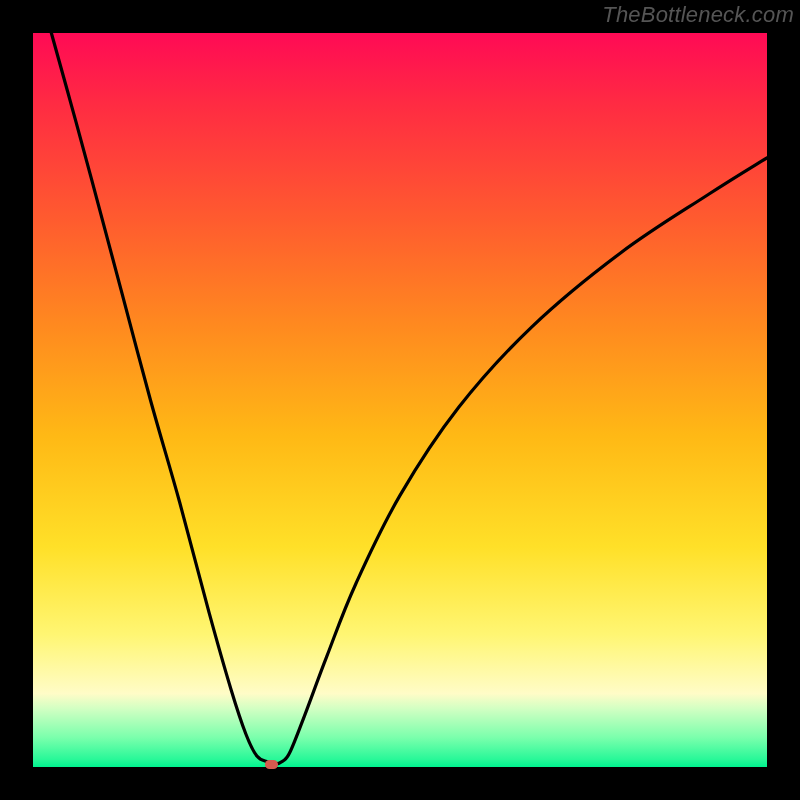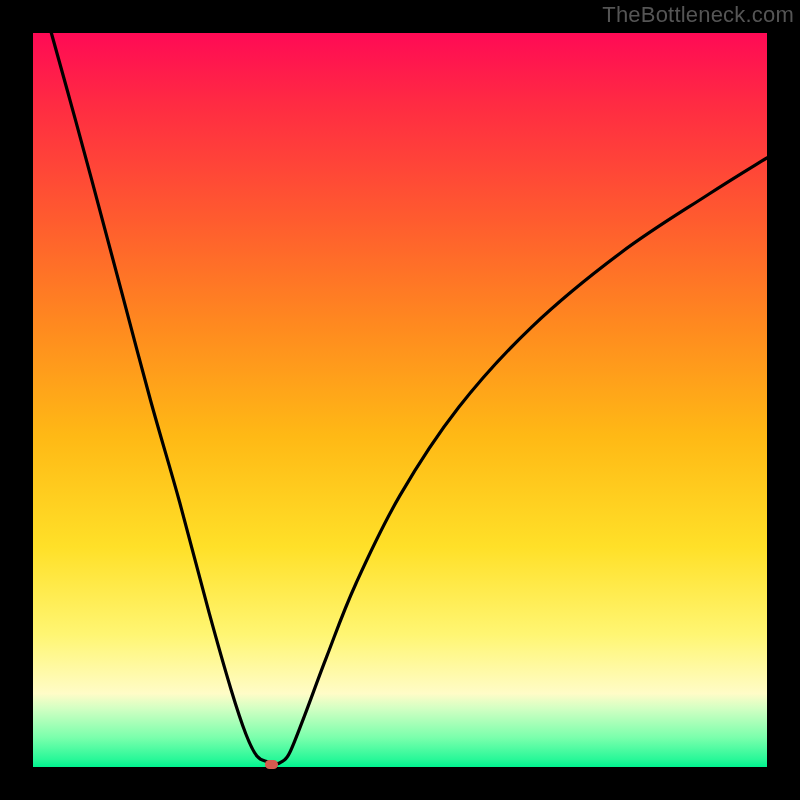--- a/index.html
+++ b/index.html
@@ -42,20 +42,21 @@
   }
   .watermark {
     position: absolute;
     top: 2px;
     right: 6px;
     font-size: 22px;
     font-weight: 500;
     color: #555;
     letter-spacing: 0.2px;
     user-select: none;
+    font-style: italic;
   }
   svg.curve {
     position: absolute;
     left: 0;
     top: 0;
     width: 734px;
     height: 734px;
     overflow: visible;
   }
   .marker {

